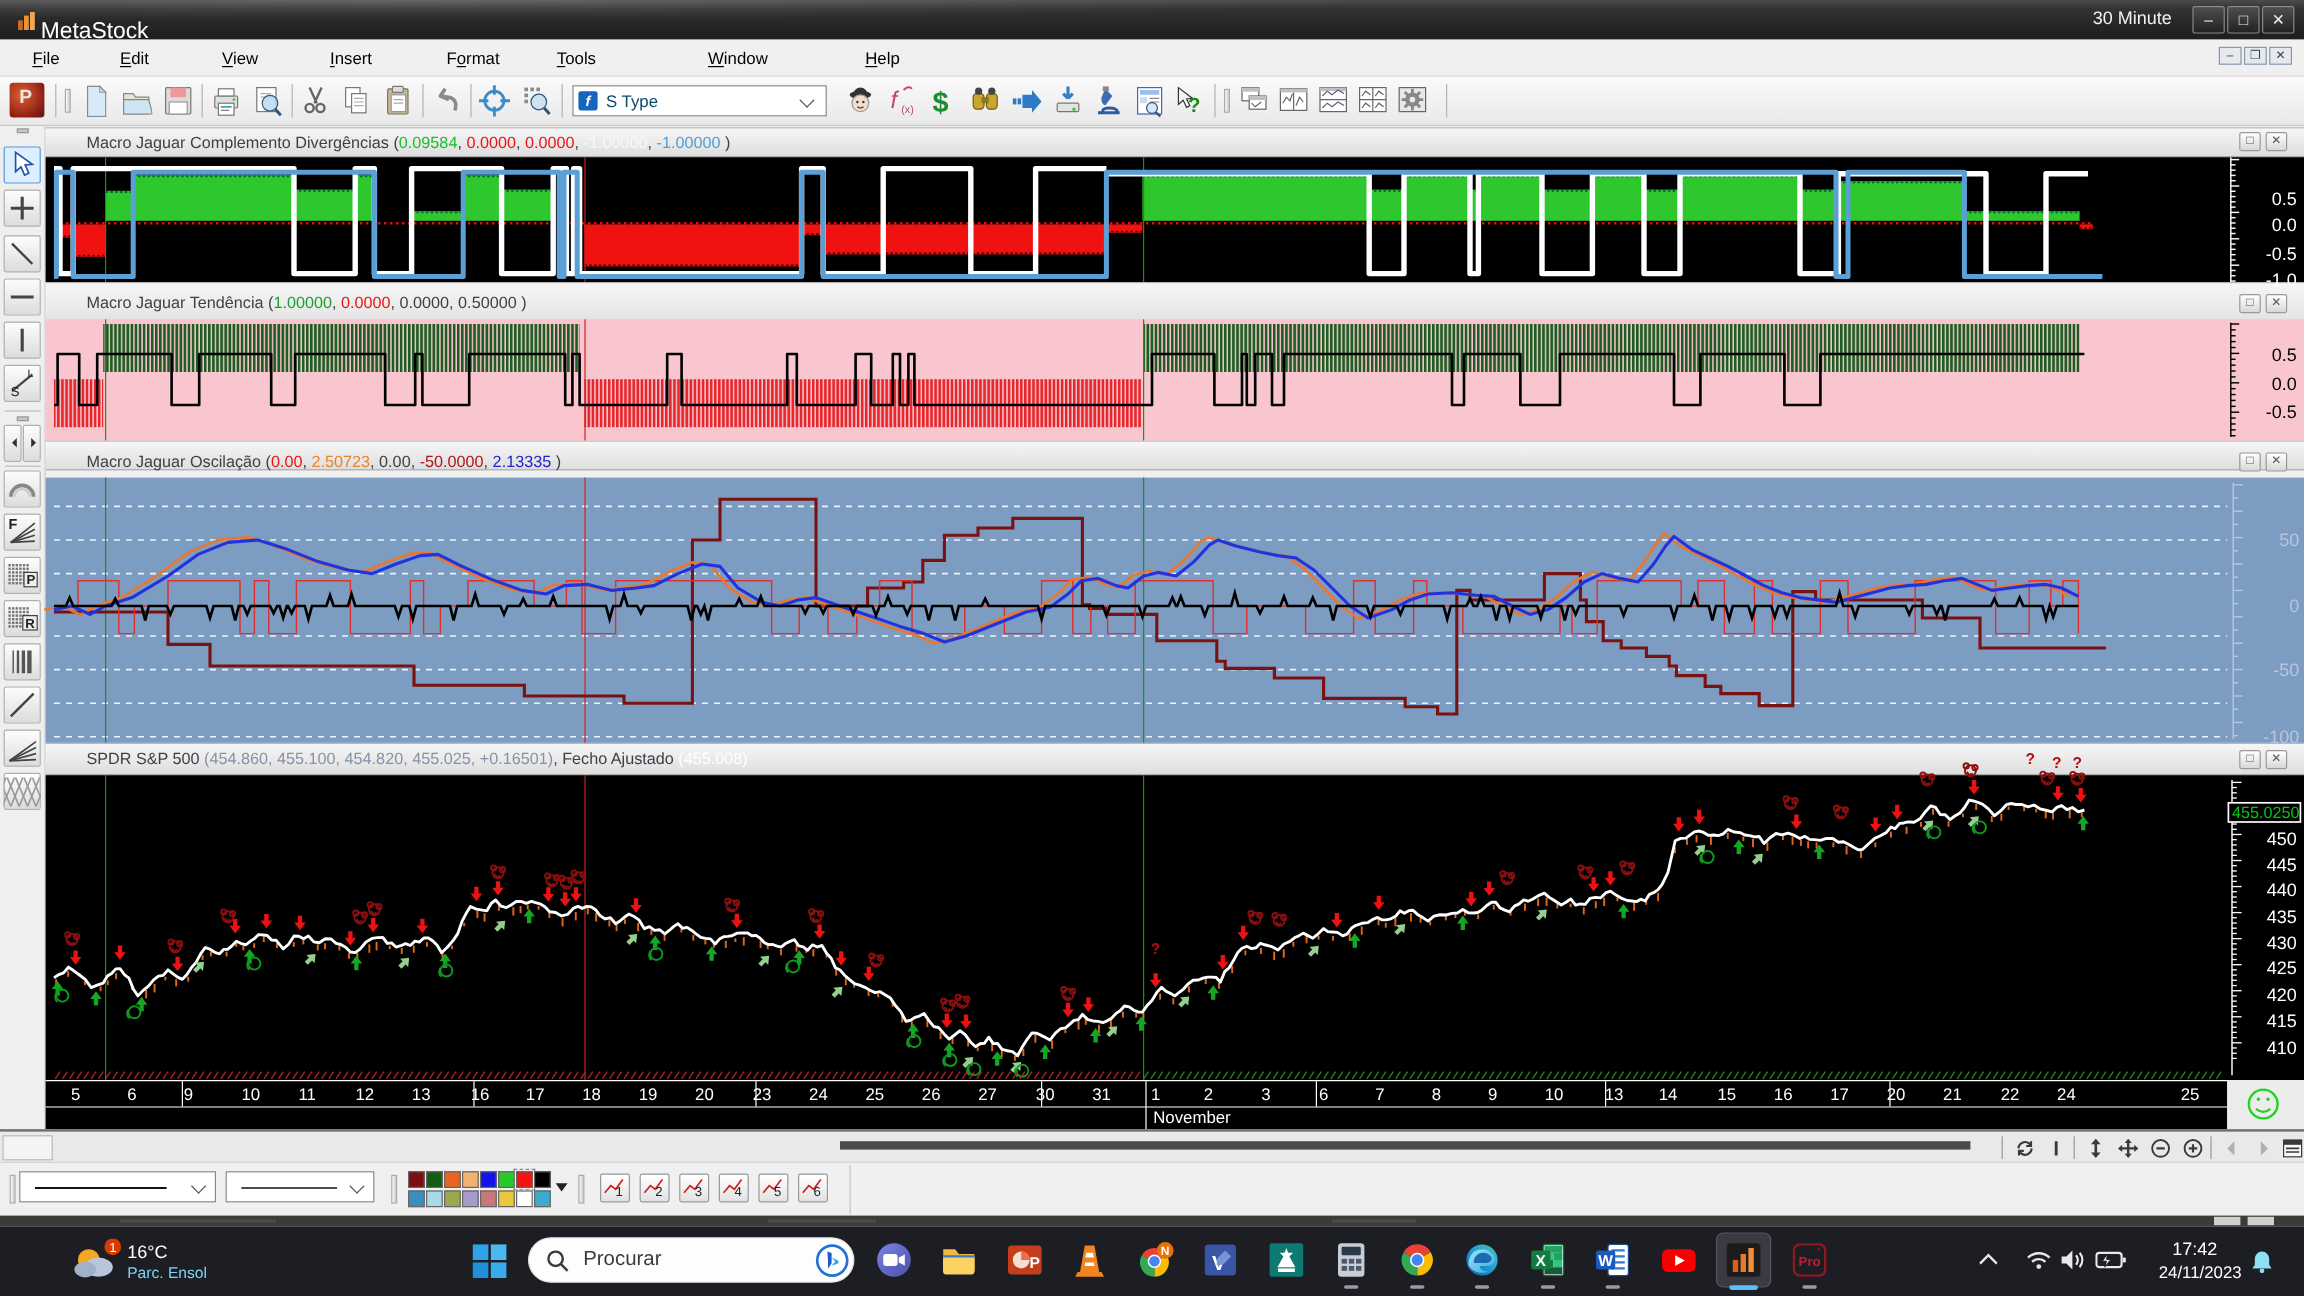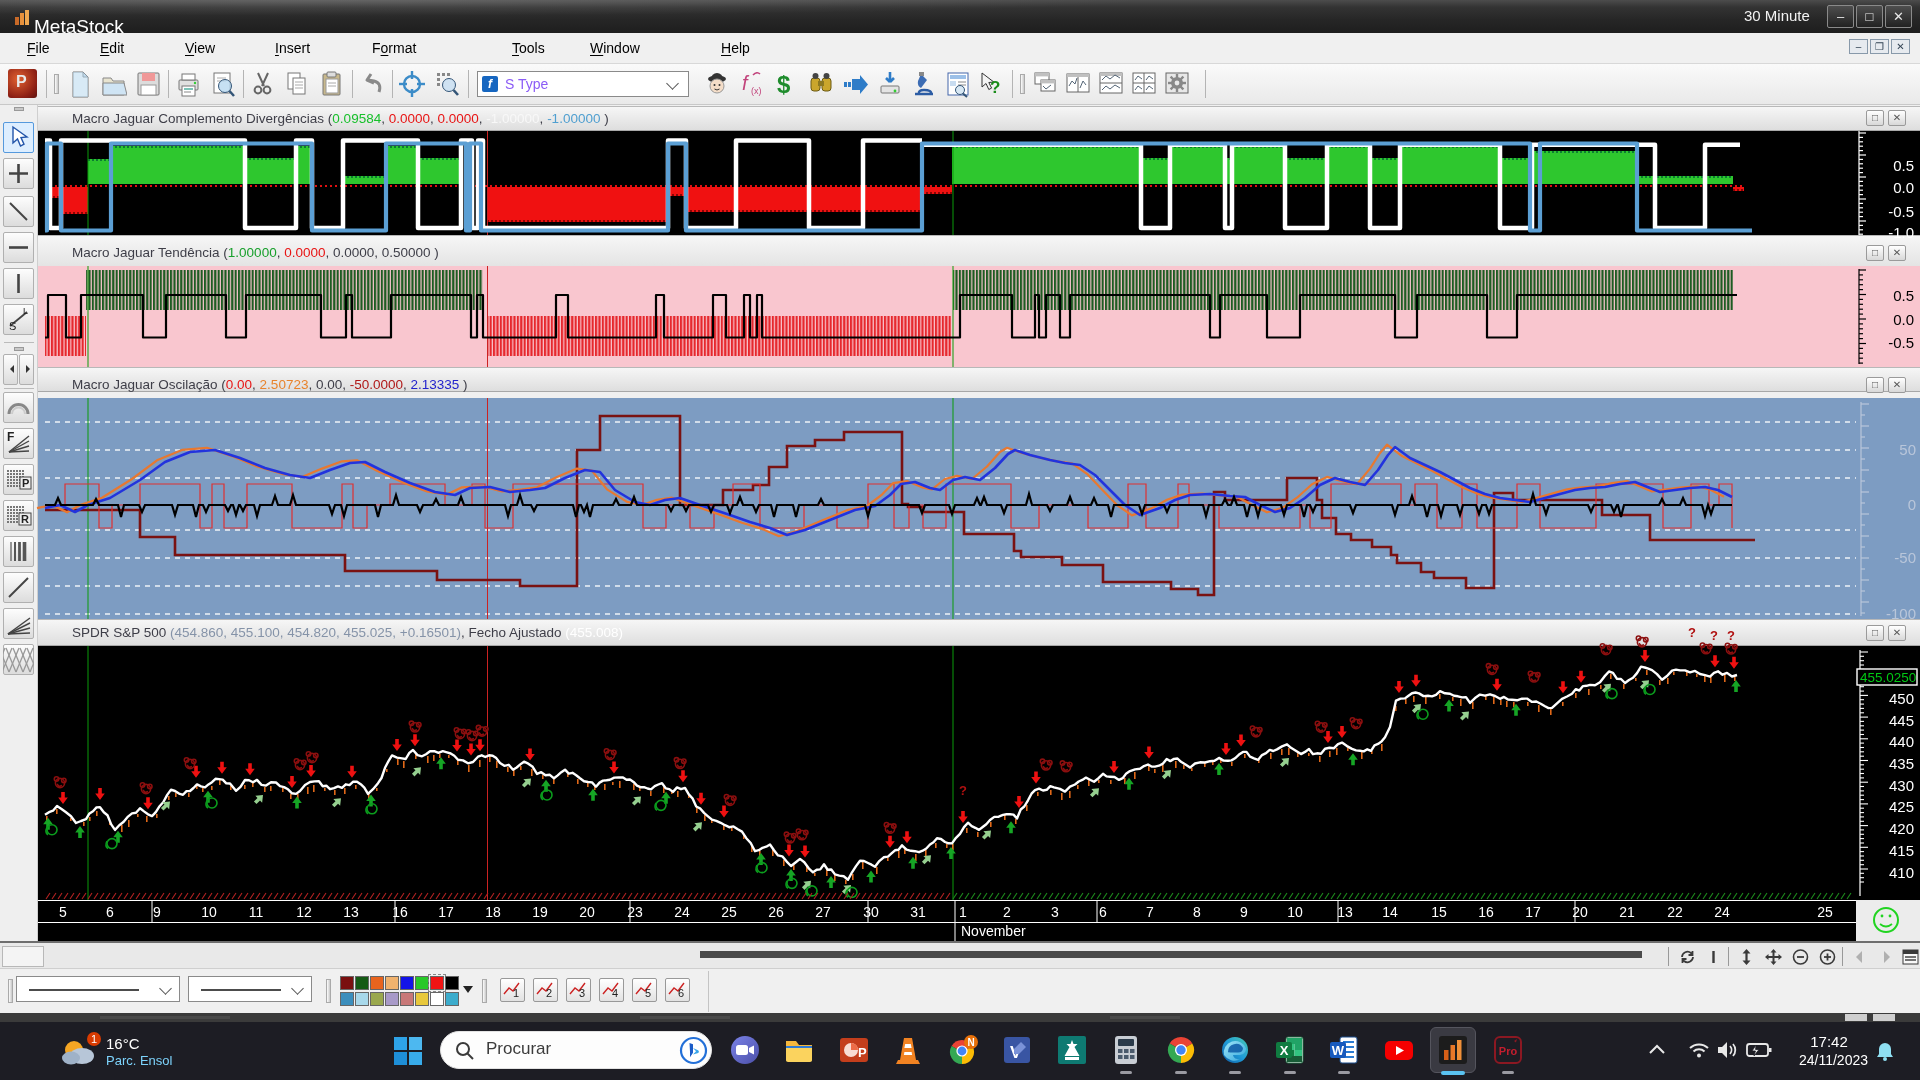--- a/index.html
+++ b/index.html
@@ -55,21 +55,21 @@
  <div class="wbtn" style="left:1856px;">□</div>
  <div class="wbtn" style="left:1885px;">✕</div>
 </div>
 
 <div id="menubar">
  <div class="mi" style="left:27px"><u>F</u>ile</div>
  <div class="mi" style="left:100px"><u>E</u>dit</div>
  <div class="mi" style="left:185px"><u>V</u>iew</div>
  <div class="mi" style="left:275px"><u>I</u>nsert</div>
  <div class="mi" style="left:372px">F<u>o</u>rmat</div>
- <div class="mi" style="left:512px"><u>T</u>ools</div>
+ <div class="mi" style="left:464px"><u>T</u>ools</div>
  <div class="mi" style="left:590px"><u>W</u>indow</div>
  <div class="mi" style="left:721px"><u>H</u>elp</div>
  <div class="abs" style="left:1849px;top:6px;width:19px;height:15px;border:1px solid #8899aa;background:#e6eaef;text-align:center;font-size:10px;line-height:13px;color:#345">–</div>
  <div class="abs" style="left:1870px;top:6px;width:19px;height:15px;border:1px solid #8899aa;background:#e6eaef;text-align:center;font-size:10px;line-height:13px;color:#345">❐</div>
  <div class="abs" style="left:1891px;top:6px;width:19px;height:15px;border:1px solid #8899aa;background:#e6eaef;text-align:center;font-size:10px;line-height:13px;color:#345">✕</div>
 </div>
 
 <div id="toolbar">
  <div class="abs" style="left:8px;top:5px;width:29px;height:29px;background:radial-gradient(circle at 35% 35%, #e06030, #8c1f14 70%, #5c1410);border-radius:3px;">
         <span style="position:absolute;left:8px;top:4px;color:#e8e8e8;font-size:16px;font-weight:bold">P</span>
@@ -145,21 +145,21 @@
           <rect x="13" y="3" width="3" height="3"></rect>
           <rect x="3" y="8" width="3" height="3"></rect>
           <rect x="3" y="13" width="3" height="3"></rect>
         </g>
         <circle cx="15" cy="15" r="6.5" fill="#cfe2f2" stroke="#357"></circle>
         <line x1="19.5" y1="20" x2="24" y2="25" stroke="#357" stroke-width="2.6"></line>
       </svg>
 <div class="tsep" style="left:468px"></div>
 <div class="combo" style="left:477px;width:212px">
         <div class="abs" style="left:4px;top:4px;width:16px;height:16px;background:#1666c0;border-radius:2px;color:#fff;font-size:12px;font-weight:bold;text-align:center;line-height:16px;font-style:italic">f</div>
-        <span style="position:absolute;left:27px;top:4px;font-size:14px;color:#8b5cf6">S Type</span>
+        <span style="position:absolute;left:27px;top:4px;font-size:14px;color:#0c4a6e">S Type</span>
         <div class="chev" style="left:190px;top:7px"></div>
       </div>
 <svg class="abs" style="left:704px;top:6px" width="26" height="30" viewBox="0 0 26 30">
         <ellipse cx="13" cy="9" rx="9" ry="3.4" fill="#333"></ellipse>
         <path d="M7,9 a6,6 0 0 1 12,0" fill="#333"></path>
         <circle cx="13" cy="16" r="7" fill="#f4ddc8" stroke="#999"></circle>
         <circle cx="10.5" cy="15" r="1" fill="#333"></circle>
         <circle cx="15.5" cy="15" r="1" fill="#333"></circle>
         <path d="M10.5,19 q2.5,2 5,0" stroke="#333" fill="none"></path>
       </svg>

